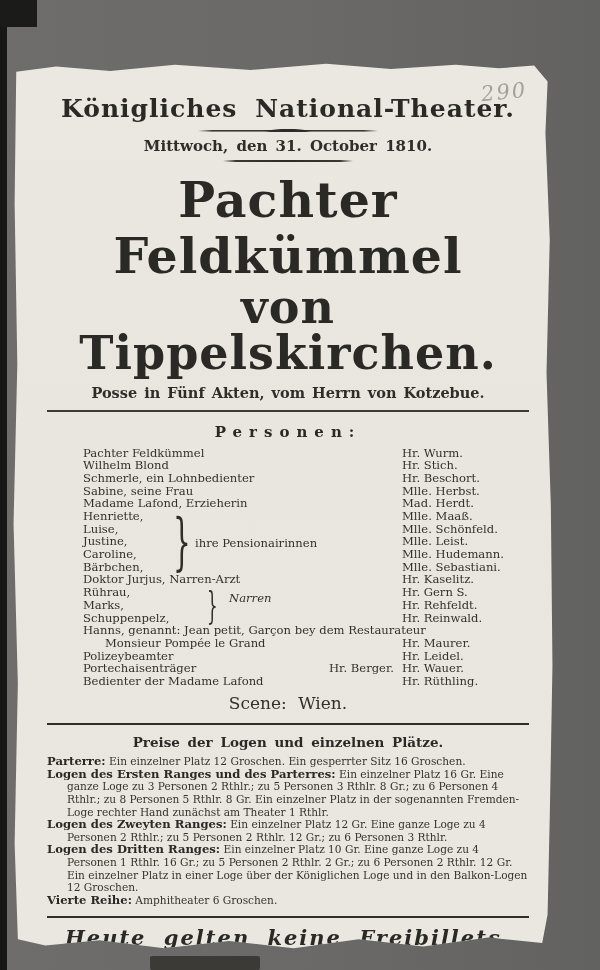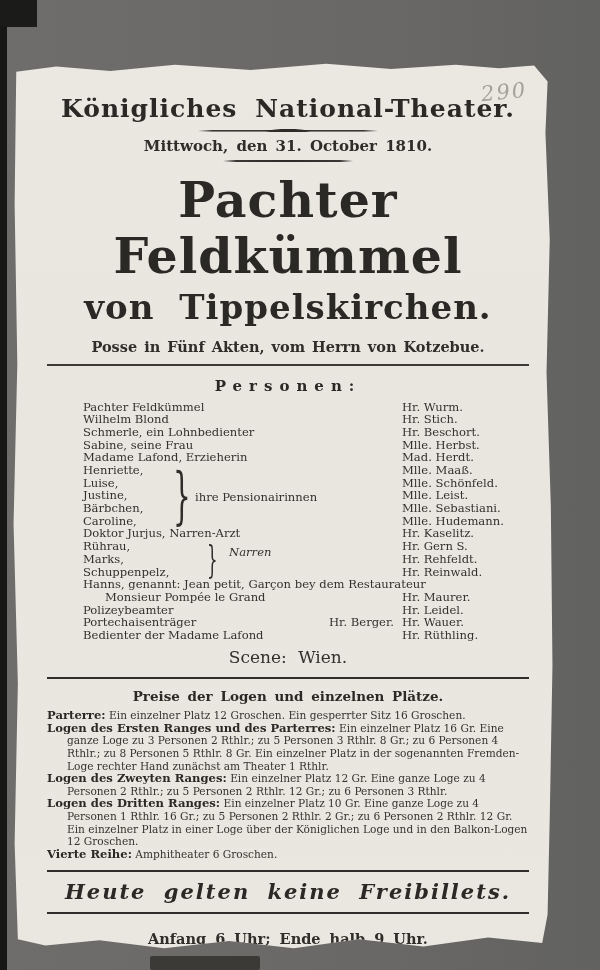--- a/index.html
+++ b/index.html
@@ -35,21 +35,21 @@
       linear-gradient(90deg, transparent 0, #3a3835 8%, #3a3835 92%, transparent 100%);
     background-size:100% 100%, 100% 1.6px;
     background-position:center, 0 60%;
     background-repeat:no-repeat;}
   .dateline{text-align:center;font-weight:bold;font-size:15px;color:#2f2d2a;word-spacing:3px;}
   .rule-small{width:130px;height:2px;margin:5px auto 0 auto;
     background:linear-gradient(90deg, transparent 0, #3a3835 10%, #2e2c29 50%, #3a3835 90%, transparent 100%);}
 
   .main-title-1{text-align:center;font-weight:bold;font-size:49px;line-height:56px;
     margin-top:10px;color:#2b2926;word-spacing:20px;letter-spacing:1px;}
-  .main-title-2{text-align:center;font-weight:bold;font-size:34px;line-height:46px;
+  .main-title-2{text-align:center;font-weight:bold;font-size:46px;line-height:46px;
     color:#2b2926;word-spacing:12px;letter-spacing:1px;}
   .subtitle{text-align:center;font-weight:bold;font-size:14.5px;margin-top:8px;color:#2f2d2a;word-spacing:2px;}
   .rule-full{height:2px;background:#36342f;margin-top:9px;}
   .rule-full.thin{height:1.6px;background:#3c3a34;}
 
   .personen-head{text-align:center;font-weight:bold;font-size:15px;letter-spacing:7px;
     margin-top:11px;color:#2b2926;}
 
   .cast{position:relative;margin-top:6px;font-size:11.6px;}
   .c-row{position:relative;height:12.7px;line-height:12.7px;white-space:nowrap;}
@@ -128,26 +128,26 @@
         </div>
       <div class="c-row">
           <span class="c-role">Luise,</span>
           <span class="c-actor">Mlle. Schönfeld.</span>
         </div>
       <div class="c-row">
           <span class="c-role">Justine,</span>
           <span class="c-actor">Mlle. Leist.</span>
         </div>
       <div class="c-row">
+          <span class="c-role">Caroline,</span>
+          <span class="c-actor">Mlle. Hudemann.</span>
+        </div>
+      <div class="c-row">
           <span class="c-role">Bärbchen,</span>
           <span class="c-actor">Mlle. Sebastiani.</span>
-        </div>
-      <div class="c-row">
-          <span class="c-role">Caroline,</span>
-          <span class="c-actor">Mlle. Hudemann.</span>
         </div>
       <div class="c-row">
           <span class="c-role">Doktor Jurjus, Narren-Arzt</span>
           <span class="c-actor">Hr. Kaselitz.</span>
         </div>
       <div class="c-row">
           <span class="c-role">Rührau,</span>
           <span class="c-actor">Hr. Gern S.</span>
         </div>
       <div class="c-row">

